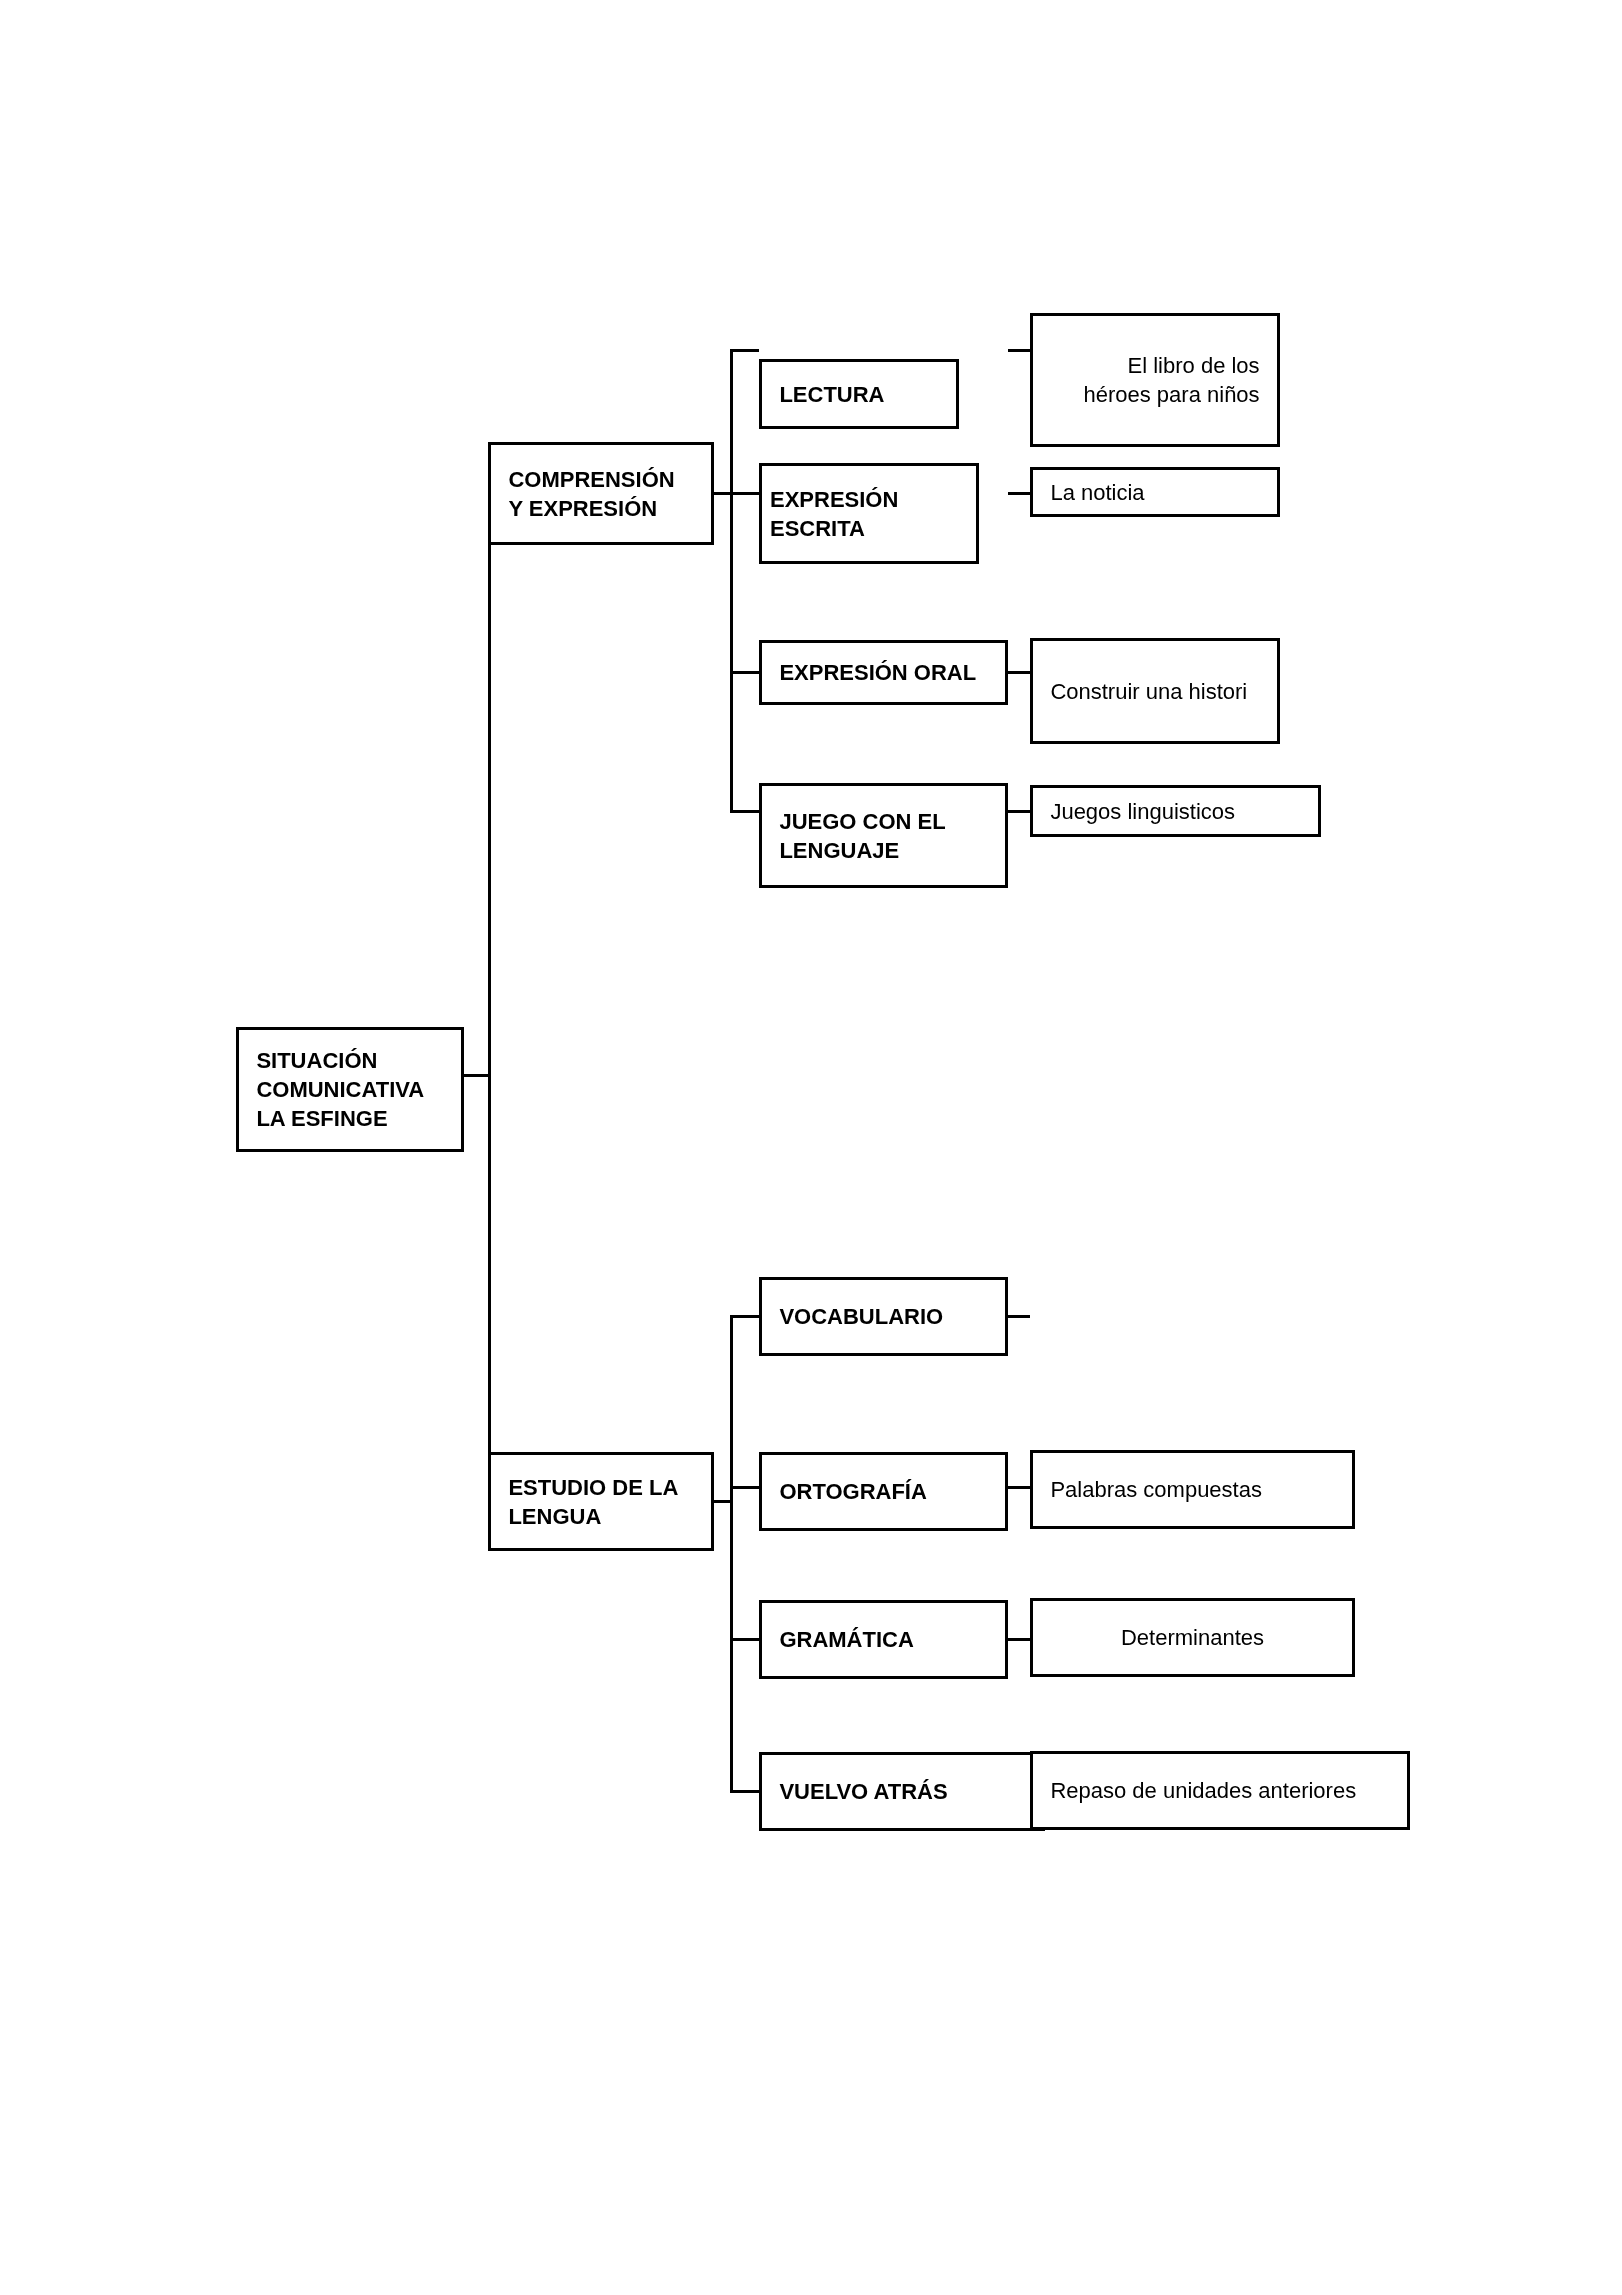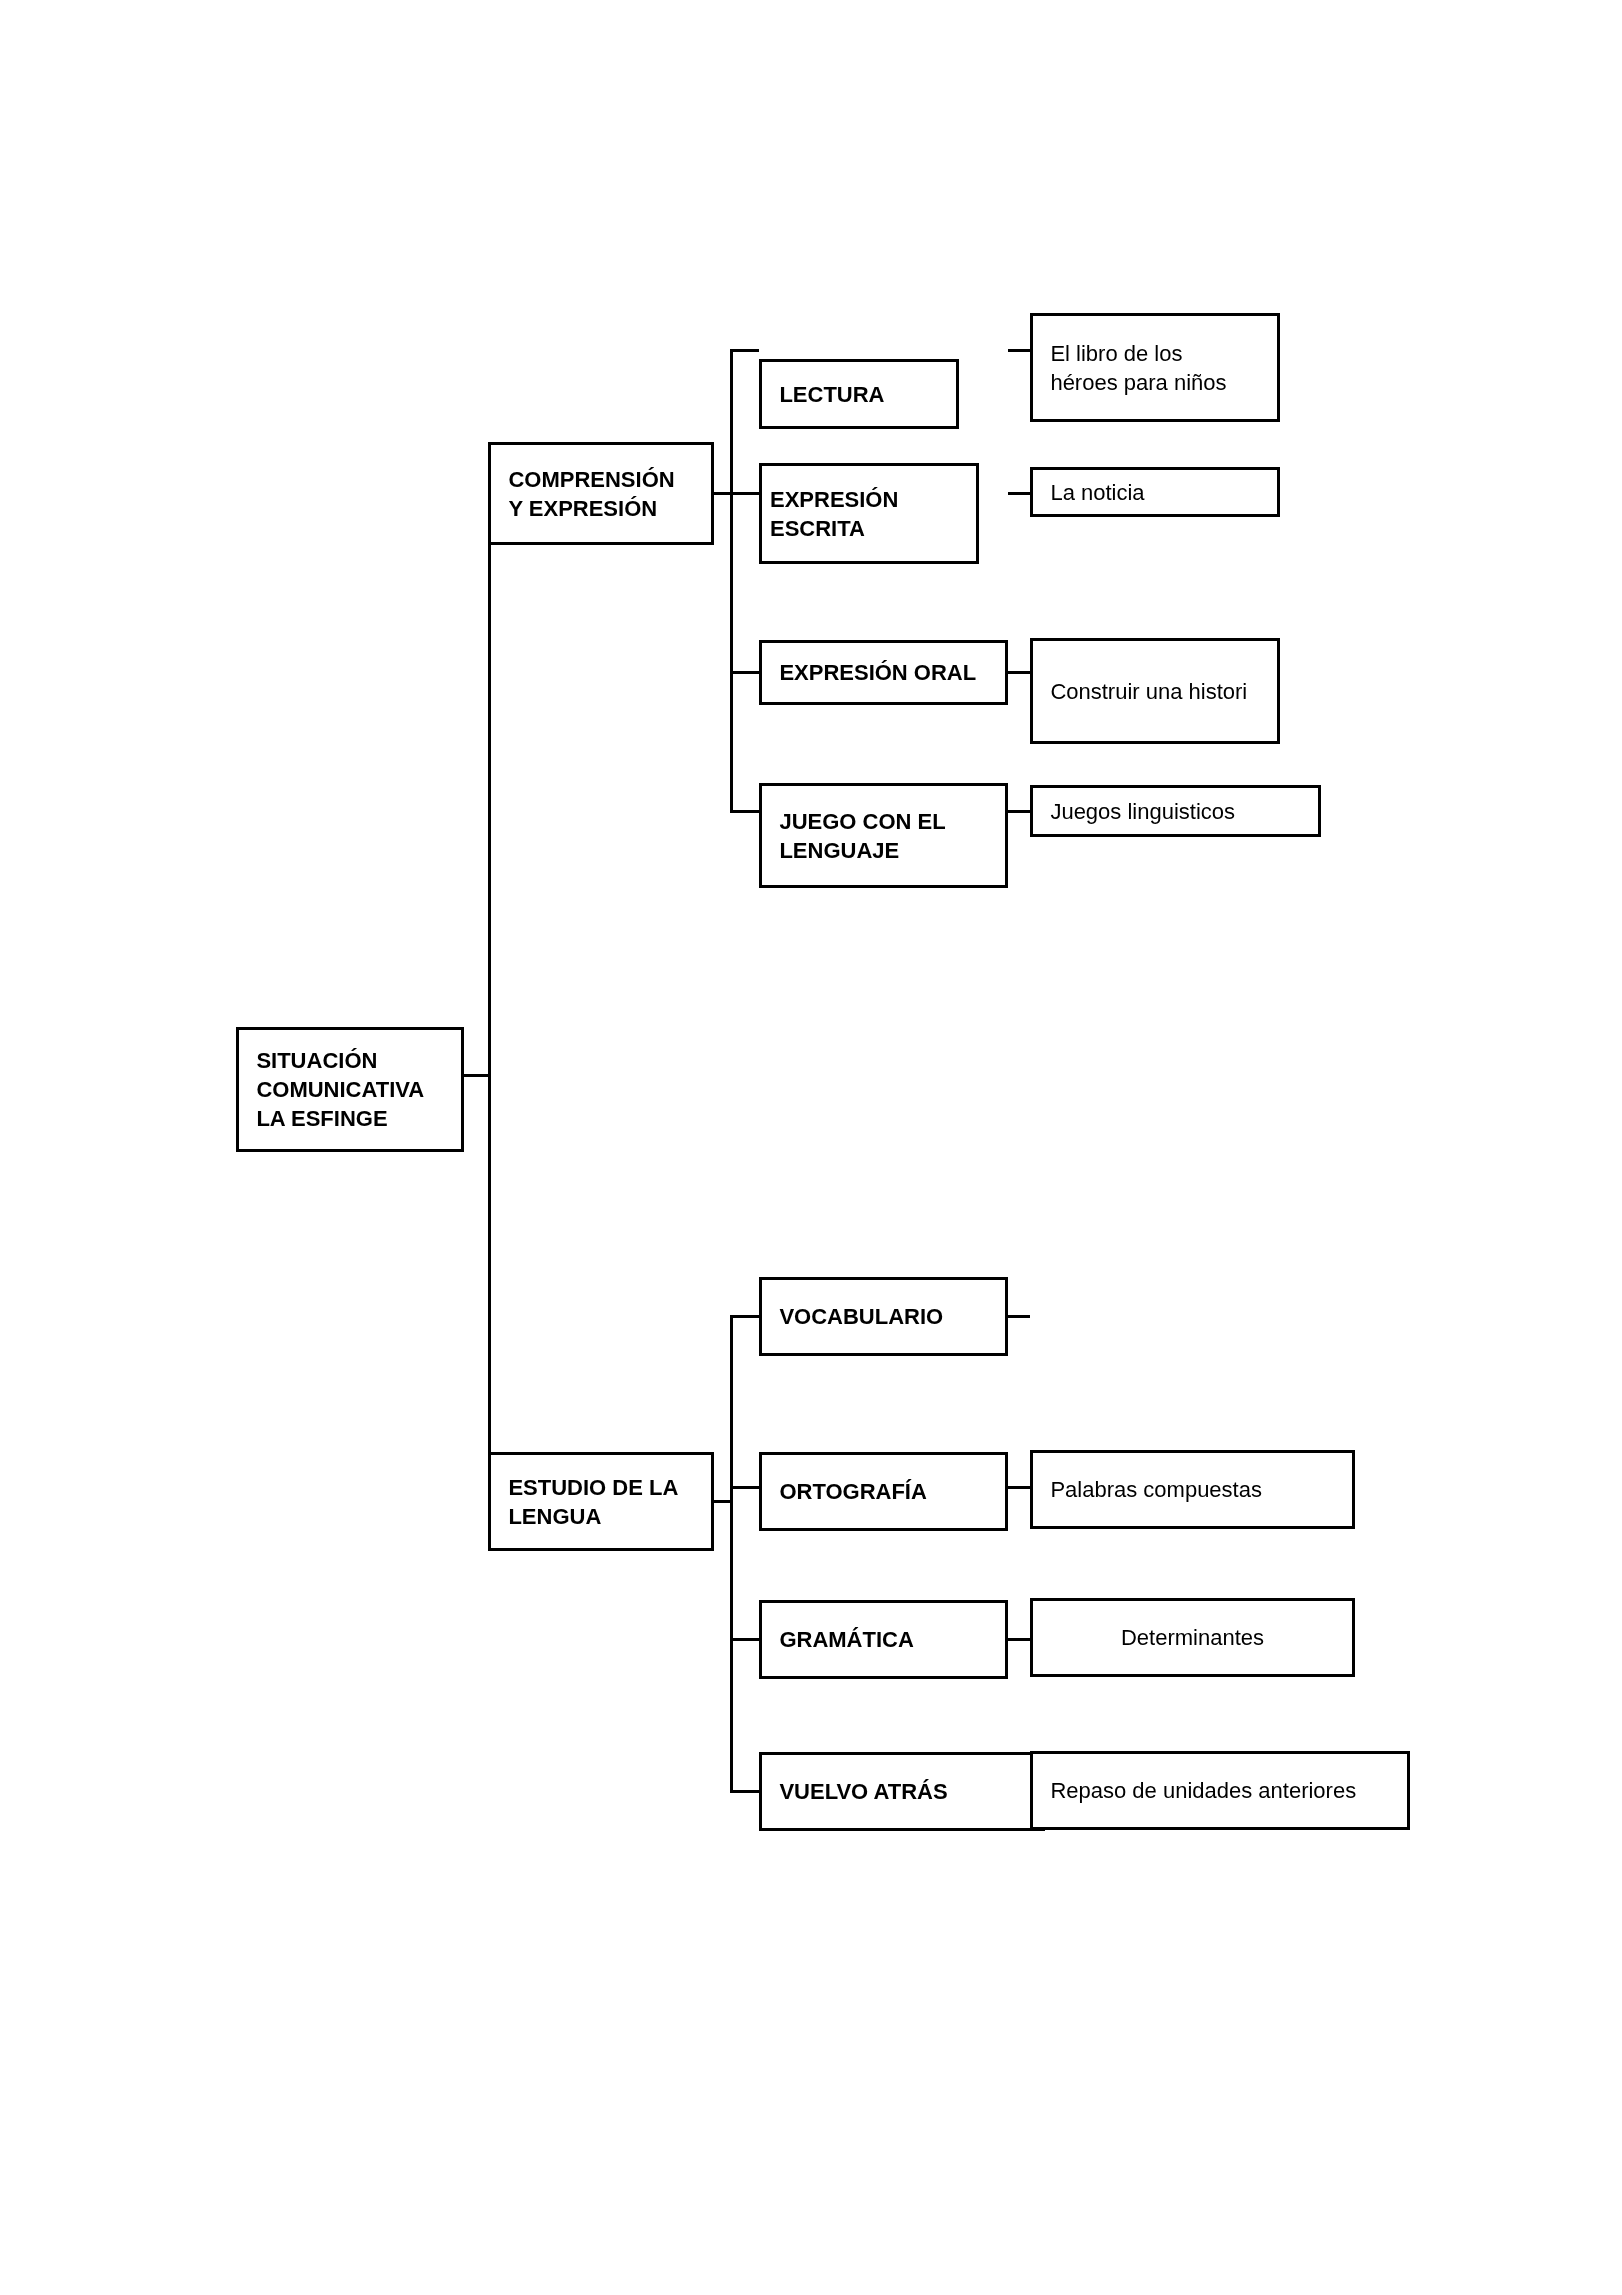--- a/index.html
+++ b/index.html
@@ -71,21 +71,21 @@
   </div>
 
   <div class="box cat" style="left:488px; top:442px; width:226px; height:103px;">
     <div class="ln">COMPRENSIÓN</div>
     <div class="ln">Y EXPRESIÓN</div>
   </div>
 
   <div class="box cat" style="left:759px; top:315px; width:200px; height:70px;margin-top:44px;">
     <div class="ln">LECTURA</div>
   </div>
-  <div class="box" style="left:1030px; top:313px; width:250px; height:109px;">
+  <div class="box" style="left:1030px; top:313px; width:250px; height:134px;text-align:right;">
     <div class="ln">El libro de los</div>
     <div class="ln">héroes para niños</div>
   </div>
 
   <div class="box cat" style="left:759px; top:463px; width:220px; height:101px;padding-left:8px;">
     <div class="ln">EXPRESIÓN</div>
     <div class="ln">ESCRITA</div>
   </div>
   <div class="box" style="left:1030px; top:467px; width:250px; height:50px;">
     <div class="ln">La noticia</div>

